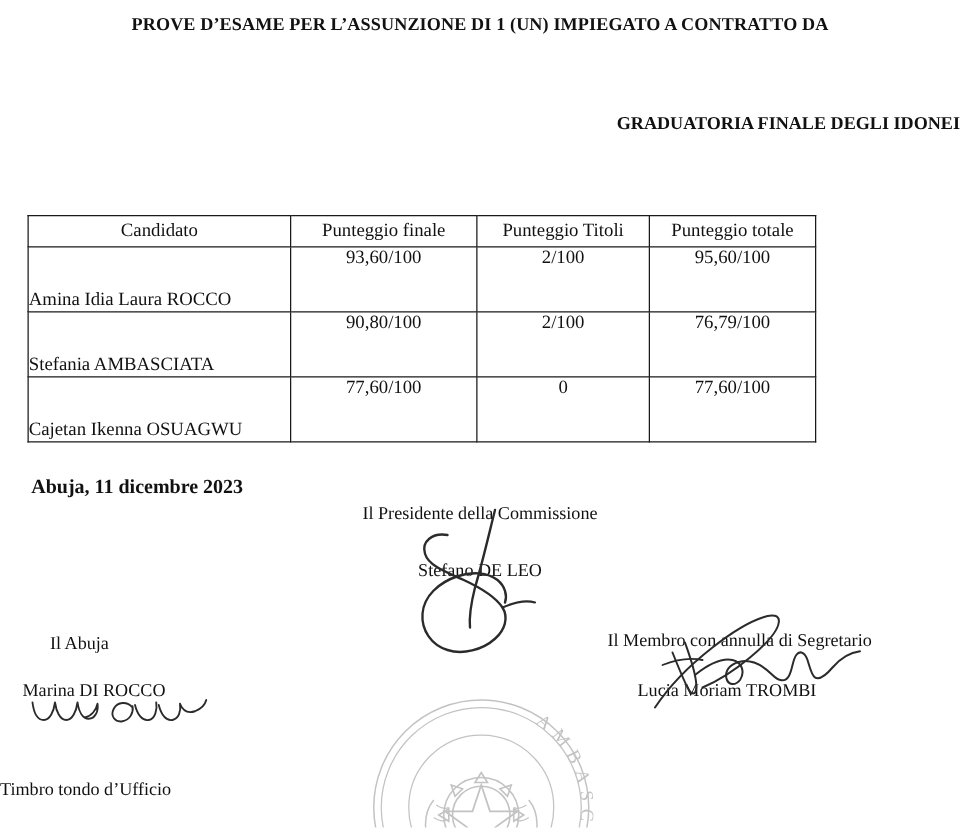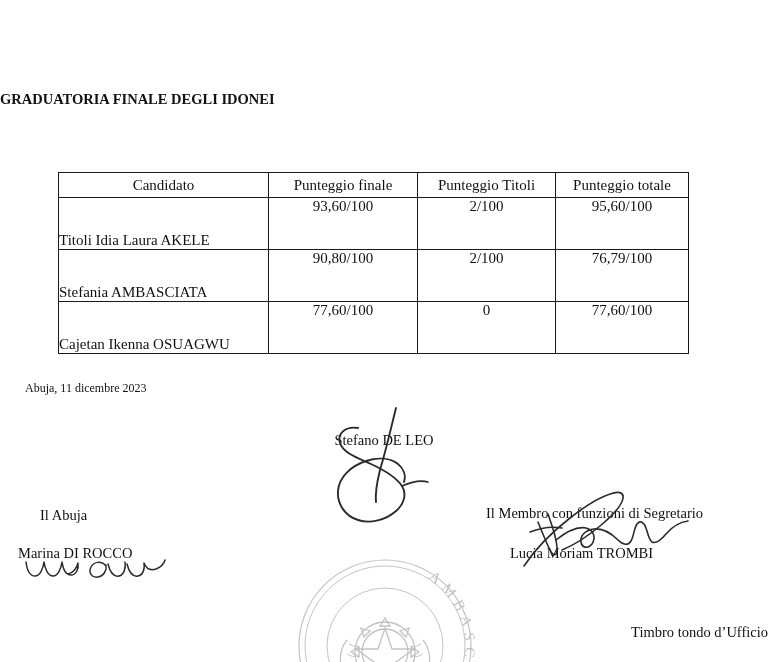--- a/index.html
+++ b/index.html
@@ -10,28 +10,28 @@
   }
   .page{position:relative;width:768px;height:662px;}
 
   .title{
     position:absolute;left:0;right:0;text-align:center;
     font-weight:bold;font-size:14.5px;letter-spacing:.1px;
   }
   .title-l1{top:12px;}
   .title-l2{top:36px;}
   .subtitle{
-    position:absolute;left:0;right:0;text-align:left;
+    position:absolute;left:0;right:0;text-align:right;
     font-weight:bold;font-size:14.5px;top:91px;
   }
 
   
   .tbl{
     position:absolute;left:22px;top:172px;width:630px;
-    border-collapse:collapse;table-layout:fixed;margin-left:36px;
+    border-collapse:collapse;table-layout:fixed;
   }
   .tbl td,.tbl th{
     border:1px solid #1a1a1a;padding:0;font-weight:normal;
     font-size:15px;
   }
   .c-name{width:210px;}
   .c-fin{width:149px;}
   .c-tit{width:138px;}
   .c-tot{width:133px;}
   .hd{height:24px;text-align:center;vertical-align:middle;}
@@ -42,21 +42,21 @@
   .rowcell-num{
     height:51px;vertical-align:top;text-align:center;
     padding-top:2px;
   }
 
   
   .para{
     position:absolute;left:25px;top:339px;font-size:14.5px;
   }
   .dateline{
-    position:absolute;left:25px;top:381px;font-size:12px;
+    position:absolute;left:25px;top:381px;font-size:16px;font-weight:bold;
   }
 
   
   .sig-role{font-size:14.5px;white-space:nowrap;}
   .sig-name{font-size:14.5px;white-space:nowrap;}
 
   .blk-pres{position:absolute;left:0;right:0;text-align:center;top:403px;}
   .blk-pres .sig-name{margin-top:29px;}
 
   .blk-left{position:absolute;left:40px;top:507px;}
@@ -73,50 +73,51 @@
   .ink-rocco{left:22px;top:556px;}
   .ink-trombi{left:516px;top:488px;}
 
   
   .stamp{
     position:absolute;left:287px;top:548px;width:196px;height:196px;
     opacity:.30;
   }
   .stamp svg{display:block;}
   .stamp-label{
-    position:absolute;left:0;right:0;top:624px;text-align:right;
+    position:absolute;left:0;right:0;top:624px;text-align:left;
     font-size:14.5px;color:#111;
   }
 </style>
 </head>
 <body>
 
 <div class="page">
 
+  <div class="title title-l1">PROVE D’ESAME PER L’ASSUNZIONE DI 1 (UN) IMPIEGATO A CONTRATTO DA</div>
 
   <div class="subtitle">GRADUATORIA FINALE DEGLI IDONEI</div>
 
   <table class="tbl">
     <colgroup>
       <col class="c-name">
         <col class="c-fin">
         <col class="c-tit">
         <col class="c-tot">
     </colgroup>
     <thead>
       <tr>
         <th class="hd">Candidato</th>
         <th class="hd">Punteggio finale</th>
         <th class="hd">Punteggio Titoli</th>
         <th class="hd">Punteggio totale</th>
       </tr>
     </thead>
     <tbody>
       <tr>
-        <td class="rowcell-name">Titoli Idia Laura AKELE</td>
+        <td class="rowcell-name">Amina Idia Laura ROCCO</td>
         <td class="rowcell-num">93,60/100</td>
         <td class="rowcell-num">2/100</td>
         <td class="rowcell-num">95,60/100</td>
       </tr>
       <tr>
         <td class="rowcell-name">Stefania AMBASCIATA</td>
         <td class="rowcell-num">90,80/100</td>
         <td class="rowcell-num">2/100</td>
         <td class="rowcell-num">76,79/100</td>
       </tr>
@@ -126,20 +127,21 @@
         <td class="rowcell-num">0</td>
         <td class="rowcell-num">77,60/100</td>
       </tr>
     </tbody>
   </table>
 
 
   <div class="dateline">Abuja, 11 dicembre 2023</div>
 
   <div class="blk-pres">
+    <div class="sig-role">Il Presidente della Commissione</div>
     <div class="sig-name">Stefano DE LEO</div>
   </div>
 
   <svg class="ink ink-pres" width="130" height="125" viewBox="0 0 130 125">
     <path d="M78 2 C73 22 68 44 62 64 C59 76 57 86 58 96" stroke-width="1.9"></path>
     <path d="M40 22 C28 20 19 27 22 37 C25 47 40 52 53 58 C66 64 78 71 84 80
              C89 88 86 98 78 105 C68 114 52 118 40 114 C27 110 19 98 20 85
              C21 71 33 60 48 55 C60 51 72 52 80 58 C86 63 88 70 86 76" stroke-width="1.9"></path>
     <path d="M84 80 C93 76 103 74 110 76" stroke-width="1.7"></path>
   </svg>
@@ -153,21 +155,21 @@
     <path d="M4 6 C5 14 8 20 13 20 C18 20 21 13 22 6 C23 13 26 20 31 20
              C36 20 39 13 40 6 C41 13 44 19 49 19 C54 19 57 13 56 7
              C55 12 51 17 46 18" stroke-width="1.5"></path>
     <path d="M84 10 C80 5 72 5 69 11 C66 17 70 22 76 21 C82 20 85 14 84 9" stroke-width="1.5"></path>
     <path d="M86 8 C88 16 92 21 97 20 C102 19 104 12 103 6" stroke-width="1.5"></path>
     <path d="M105 8 C107 16 111 21 116 20 C121 19 123 13 122 7
              C124 12 128 15 134 13 C139 11 142 8 143 4" stroke-width="1.5"></path>
   </svg>
 
   <div class="blk-right">
-    <div class="sig-role">Il Membro con funzioni di Segretario</div>
+    <div class="sig-role">Il Membro con annulla di Segretario</div>
     <div class="sig-name">Lucia Moriam TROMBI</div>
   </div>
 
   <svg class="ink ink-trombi" width="190" height="82" viewBox="0 0 190 82">
     <path d="M8 78 C20 60 36 44 54 30 C68 19 82 10 94 6 C102 3 108 4 107 10
              C106 18 96 28 84 38 C72 48 58 57 46 62" stroke-width="1.6"></path>
     <path d="M22 34 C26 44 30 54 34 62 C36 66 38 68 40 66 C42 63 41 56 39 48
              C37 40 34 32 32 26" stroke-width="1.6"></path>
     <path d="M14 44 C24 40 36 38 46 40" stroke-width="1.5"></path>
     <path d="M40 52 C50 44 60 38 70 40 C78 42 80 50 76 56 C72 61 66 60 65 54

